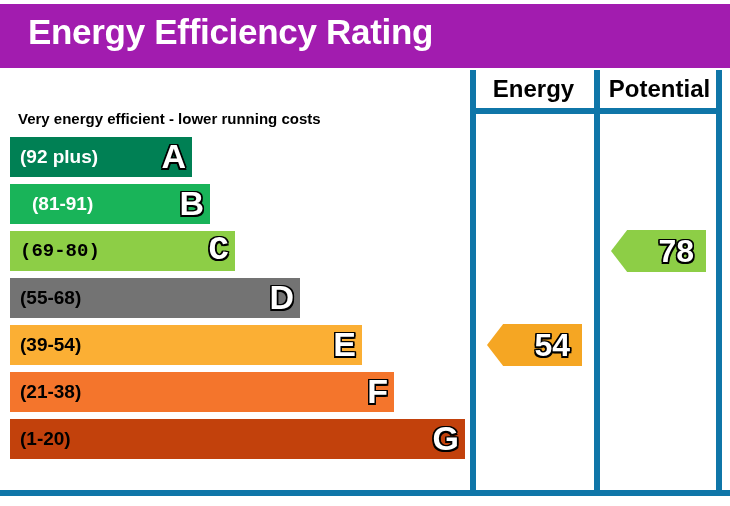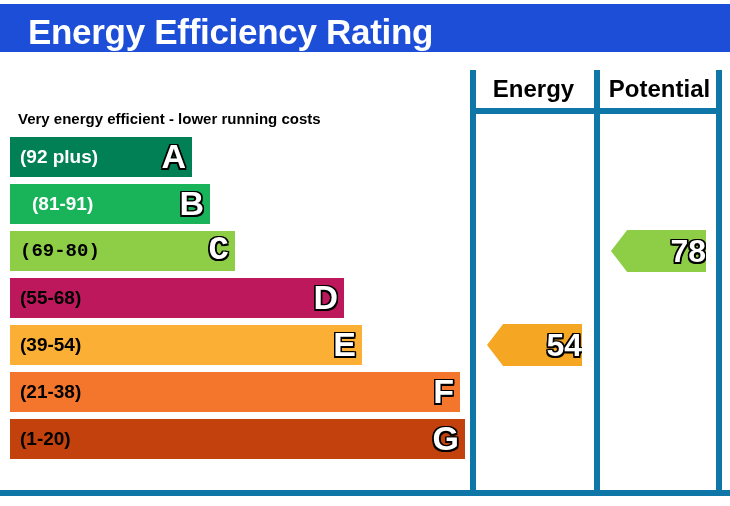--- a/index.html
+++ b/index.html
@@ -18,22 +18,22 @@
     background: #ffffff;
     overflow: hidden;
   }
 
   
   .title-band {
     position: absolute;
     left: 0;
     top: 4px;
     width: 730px;
-    height: 48px;
-    background: #1d4ed8;
+    height: 64px;
+    background: #a21caf;
   }
   .title-text {
     position: absolute;
     left: 28px;
     top: 8px;
     font-size: 35px;
     font-weight: bold;
     color: #ffffff;
     letter-spacing: -0.3px;
     white-space: nowrap;
@@ -114,20 +114,21 @@
       0 -1.5px 0 #000, 0 1.5px 0 #000;
   }
 
   
   .rating-arrow {
     position: absolute;
     height: 42px;
     display: flex;
     align-items: center;
     justify-content: flex-end;
+    padding-right: 12px;
     box-sizing: border-box;
     clip-path: polygon(0% 50%, 17% 0%, 100% 0%, 100% 100%, 17% 100%);
   }
   .rating-arrow span {
     font-size: 32px;
     font-weight: bold;
     color: #ffffff;
     line-height: 1;
     text-shadow:
       -1.5px -1.5px 0 #000, 1.5px -1.5px 0 #000,
@@ -162,29 +163,29 @@
         <div class="band-letter">A</div>
       </div>
       <div class="band" style="top: 184px; width: 200px; background: rgb(25, 180, 89);">
         <div class="band-range" style="color: rgb(255, 255, 255); margin-left: 12px;">(81-91)</div>
         <div class="band-letter">B</div>
       </div>
       <div class="band" style="top: 231px; width: 225px; background: rgb(141, 206, 70); font-family: Liberation Mono, monospace;">
         <div class="band-range" style="color: rgb(0, 0, 0);">(69-80)</div>
         <div class="band-letter">C</div>
       </div>
-      <div class="band" style="top: 278px; width: 334px; background: #be185d;">
+      <div class="band" style="top: 278px; width: 290px; background: #737373;">
         <div class="band-range" style="color: rgb(0, 0, 0);">(55-68)</div>
         <div class="band-letter">D</div>
       </div>
       <div class="band" style="top: 325px; width: 352px; background: rgb(251, 175, 52);">
         <div class="band-range" style="color: rgb(0, 0, 0);">(39-54)</div>
         <div class="band-letter">E</div>
       </div>
-      <div class="band" style="top: 372px; width: 450px; background: rgb(244, 117, 44);">
+      <div class="band" style="top: 372px; width: 384px; background: rgb(244, 117, 44);">
         <div class="band-range" style="color: rgb(0, 0, 0);">(21-38)</div>
         <div class="band-letter">F</div>
       </div>
       <div class="band" style="top: 419px; width: 455px; background: #c2410c;">
         <div class="band-range" style="color: rgb(0, 0, 0);">(1-20)</div>
         <div class="band-letter">G</div>
       </div>
     </div>
 
   <div id="ratings-layer">

